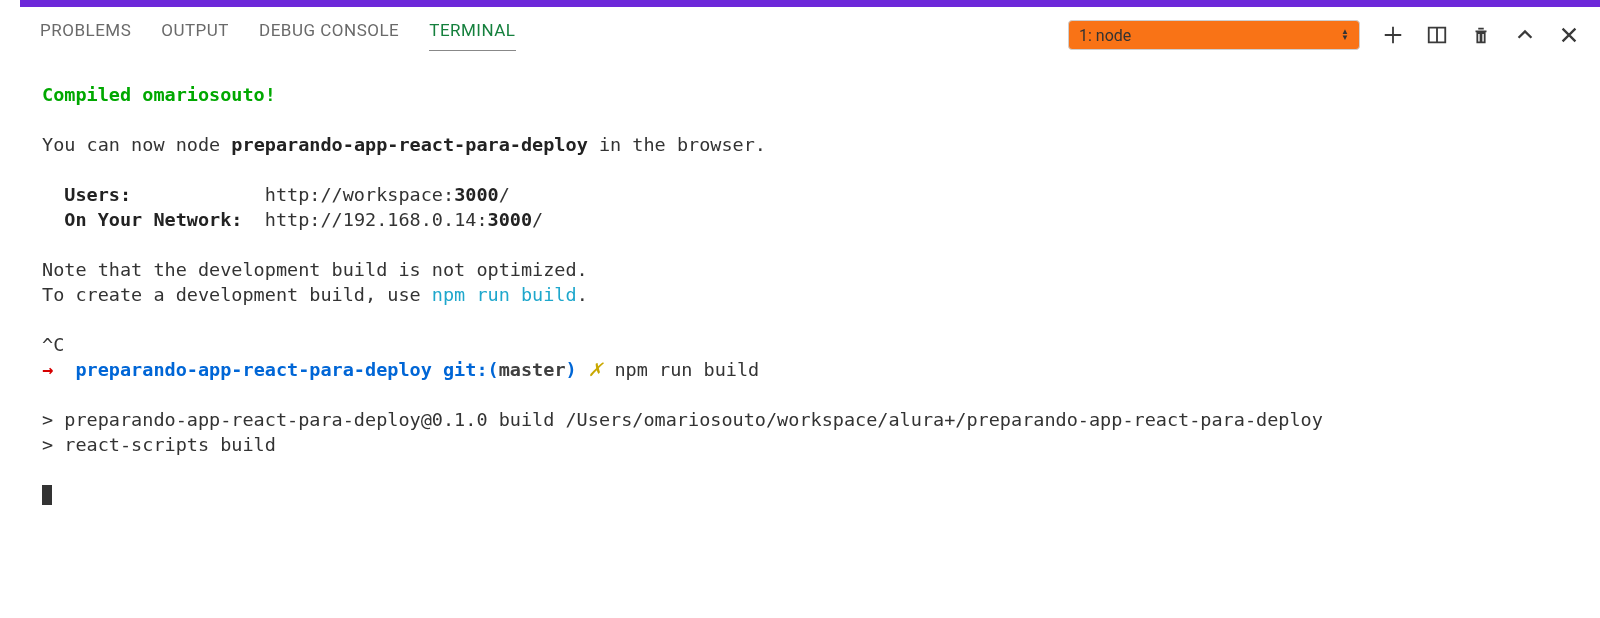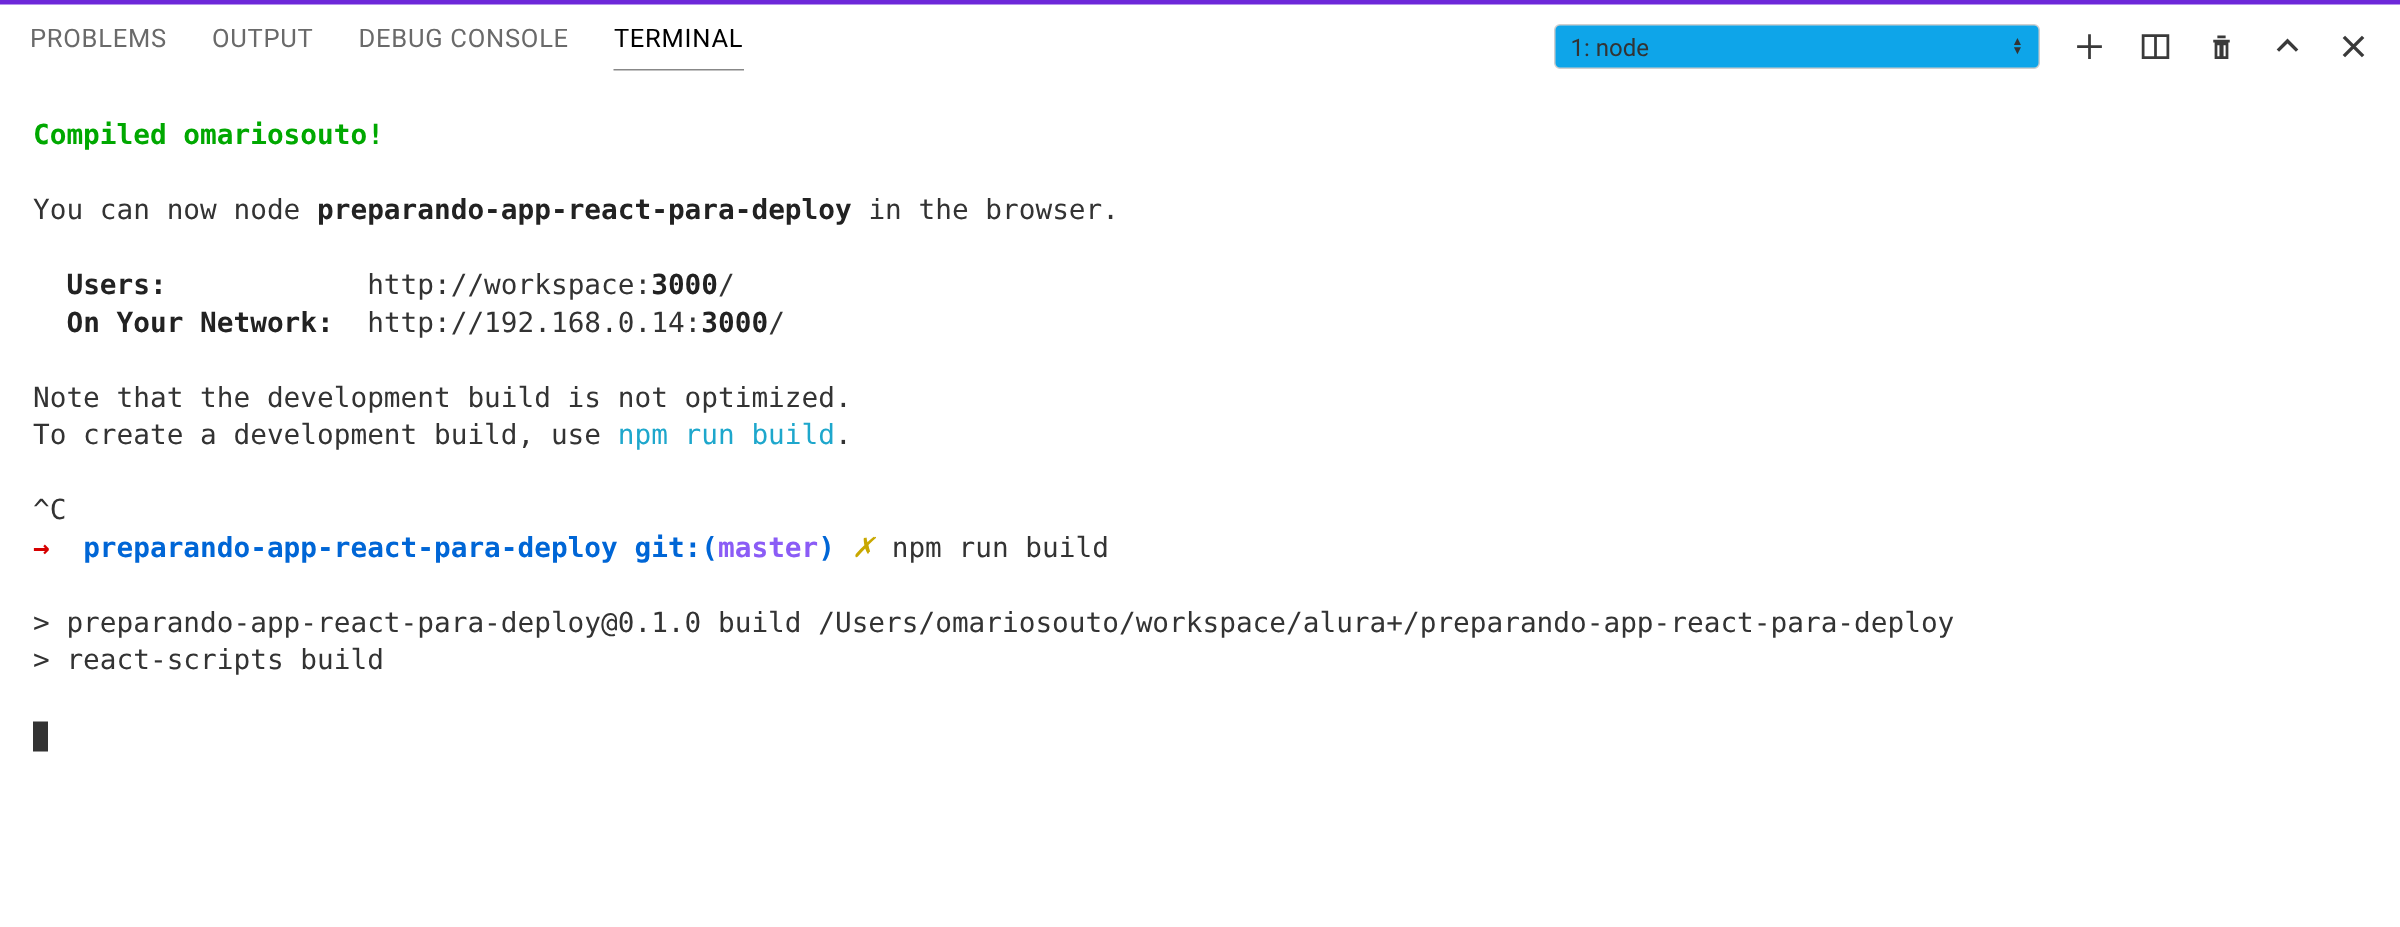--- a/index.html
+++ b/index.html
@@ -8,24 +8,25 @@
       box-sizing: border-box;
     }
     body {
       font-family: -apple-system, BlinkMacSystemFont, "Segoe UI", Roboto, sans-serif;
       background: #ffffff;
       width: 1600px;
       height: 618px;
       overflow: hidden;
     }
     .panel-container {
-      border-top: 3px solid #6d28d9;
+      border-top: 7px solid #6d28d9;
       height: 100%;
       display: flex;
       flex-direction: column;
+      margin-left: 20px;
     }
     .panel-header {
       display: flex;
       align-items: center;
       padding: 8px 20px 0 20px;
       height: 48px;
     }
     .tabs {
       display: flex;
       gap: 30px;
@@ -33,37 +34,37 @@
     }
     .tab {
       font-size: 17px;
       color: #6a6a6a;
       letter-spacing: 0.5px;
       cursor: pointer;
       padding-bottom: 10px;
       white-space: nowrap;
     }
     .tab.active {
-      color: #000000;
+      color: #15803d;
       border-bottom: 1px solid #888;
     }
     .header-right {
       display: flex;
       align-items: center;
       gap: 22px;
     }
     .terminal-select {
-      width: 324px;
+      width: 292px;
       height: 30px;
       border: 1px solid #cfcfcf;
       border-radius: 4px;
       font-size: 16px;
       padding: 3px 10px;
       color: #333;
-      background: #0ea5e9;
+      background: #f97316;
       display: flex;
       align-items: center;
       justify-content: space-between;
       cursor: pointer;
     }
     .select-arrows {
       display: inline-flex;
       flex-direction: column;
       font-size: 8px;
       line-height: 6px;
@@ -87,21 +88,21 @@
       font-size: 18.5px;
       line-height: 1.35;
       color: #333333;
       white-space: pre;
       overflow: hidden;
     }
     .green { color: #00a800; font-weight: 600; }
     .bold { font-weight: 700; color: #222; }
     .cyan { color: #1ea7cc; }
     .blue-bold { color: #0066d6; font-weight: 700; }
-    .red-bold { color: #8b5cf6; font-weight: 700; }
+    .red-bold { color: #404040; font-weight: 700; }
     .arrow { color: #d60000; font-weight: 700; }
     .x-sym { color: #c9a800; font-style: italic; }
     .cursor-block {
       display: inline-block;
       width: 10px;
       height: 20px;
       background: #333;
       vertical-align: text-bottom;
     }
   </style>

